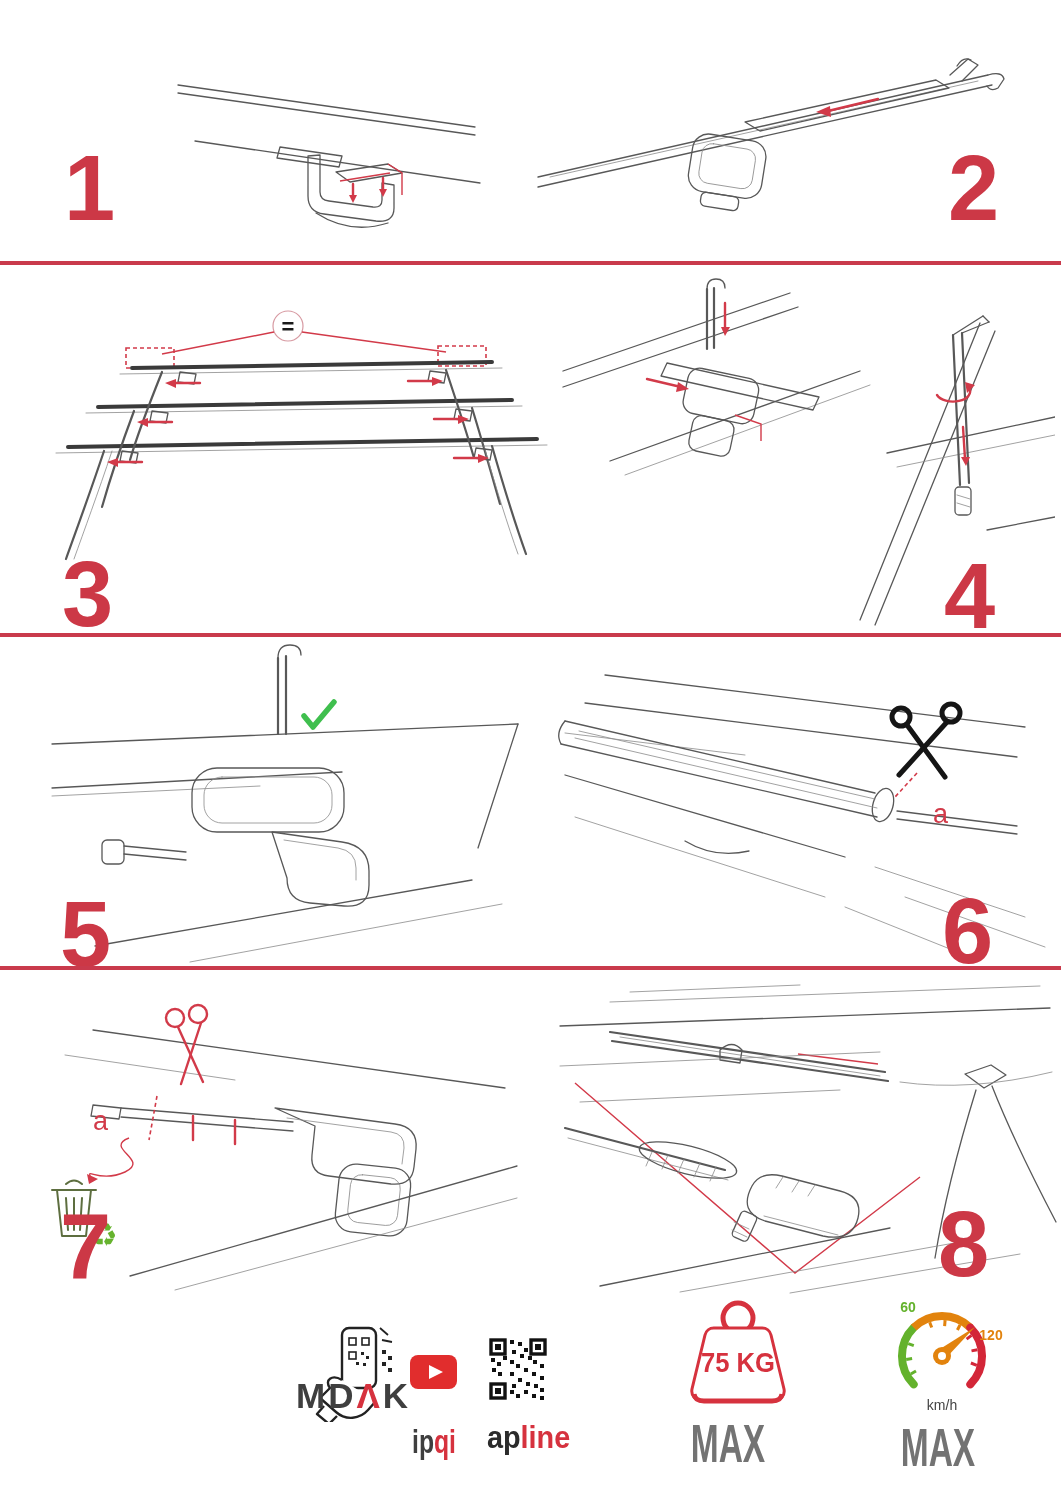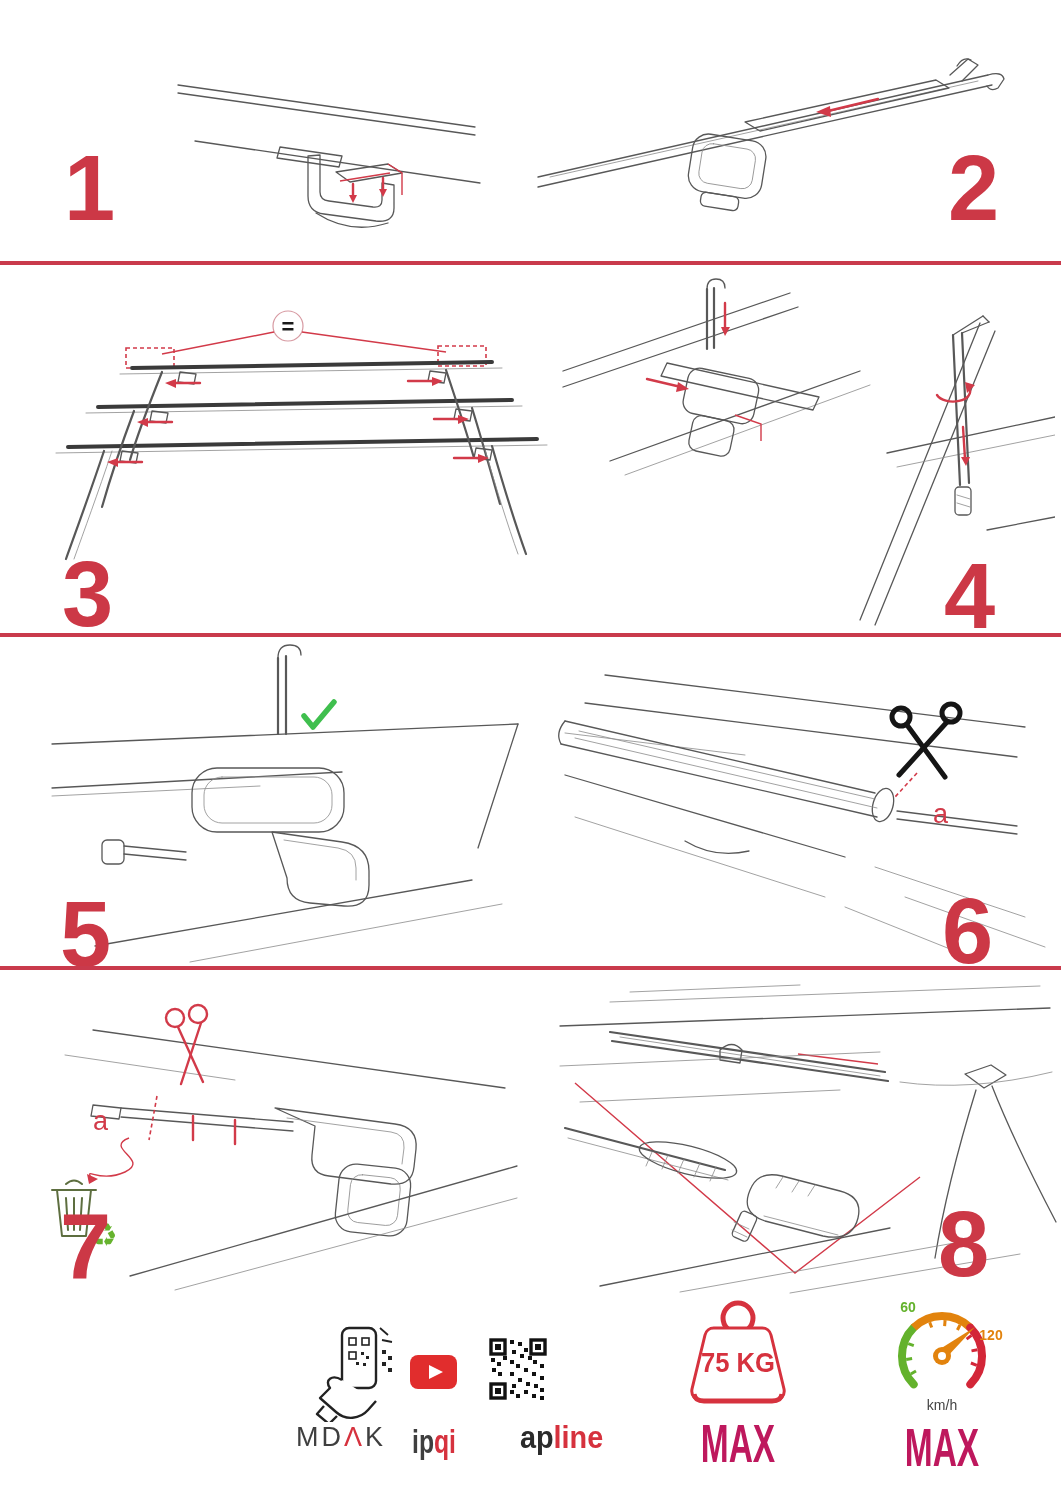--- a/index.html
+++ b/index.html
@@ -31,31 +31,31 @@
   svg text{font-family:"Liberation Sans",sans-serif;}
   svg .alabel{fill:#d23a49;font-size:27px;}
   
   .cond{display:inline-block;transform-origin:0 50%;white-space:nowrap;}
   .logo-basic{position:absolute;left:64px;top:1334px;font-size:78px;font-weight:bold;line-height:1;color:var(--indigo);white-space:nowrap;}
   .logo-basic .cond{transform:scaleX(.55);letter-spacing:2px;}
   .brand{position:absolute;left:66px;top:1416px;font-size:38px;font-weight:bold;line-height:1;white-space:nowrap;}
   .brand .cond{transform:scaleX(.8);letter-spacing:-1px;}
   .brand-black{color:var(--dark);}
   .brand-red{color:var(--brandred);}
-  .mdak{position:absolute;left:296px;top:1424px;font-size:27px;font-weight:normal;color:#3f3f3f;letter-spacing:3px;line-height:1;}
+  .mdak{position:absolute;left:296px;top:1378px;font-size:35px;font-weight:bold;color:#3f3f3f;letter-spacing:3px;line-height:1;}
   .mdak .lambda{color:var(--brandred);}
   .ipqi{position:absolute;left:412px;top:1425px;font-size:33px;font-weight:bold;line-height:1;}
   .ipqi .cond{transform:scaleX(.75);}
   .ipqi .p1{color:#3f3f3f;}
   .ipqi .p2{color:var(--brandred);}
-  .apline{position:absolute;left:487px;top:1421px;font-size:32px;font-weight:bold;line-height:1;margin-left:33px;}
+  .apline{position:absolute;left:487px;top:1421px;font-size:32px;font-weight:bold;line-height:1;}
   .apline .cond{transform:scaleX(.9);}
   .apline .p1{color:var(--dark);}
   .apline .p2{color:var(--brandred);}
-  .maxlabel{position:absolute;font-size:54px;font-weight:bold;color:#be185d;text-align:center;line-height:1;}
+  .maxlabel{position:absolute;font-size:54px;font-weight:bold;color:#737373;text-align:left;line-height:1;}
   .maxlabel .cond{transform-origin:50% 50%;transform:scaleX(.62);}
   .max-load{left:668px;top:1416px;width:140px;}
   .max-speed{left:878px;top:1420px;width:128px;}
 </style>
 </head>
 <body>
 
 <div class="page">
 
   <div class="num" style="left:64px;top:142px;">1</div>

